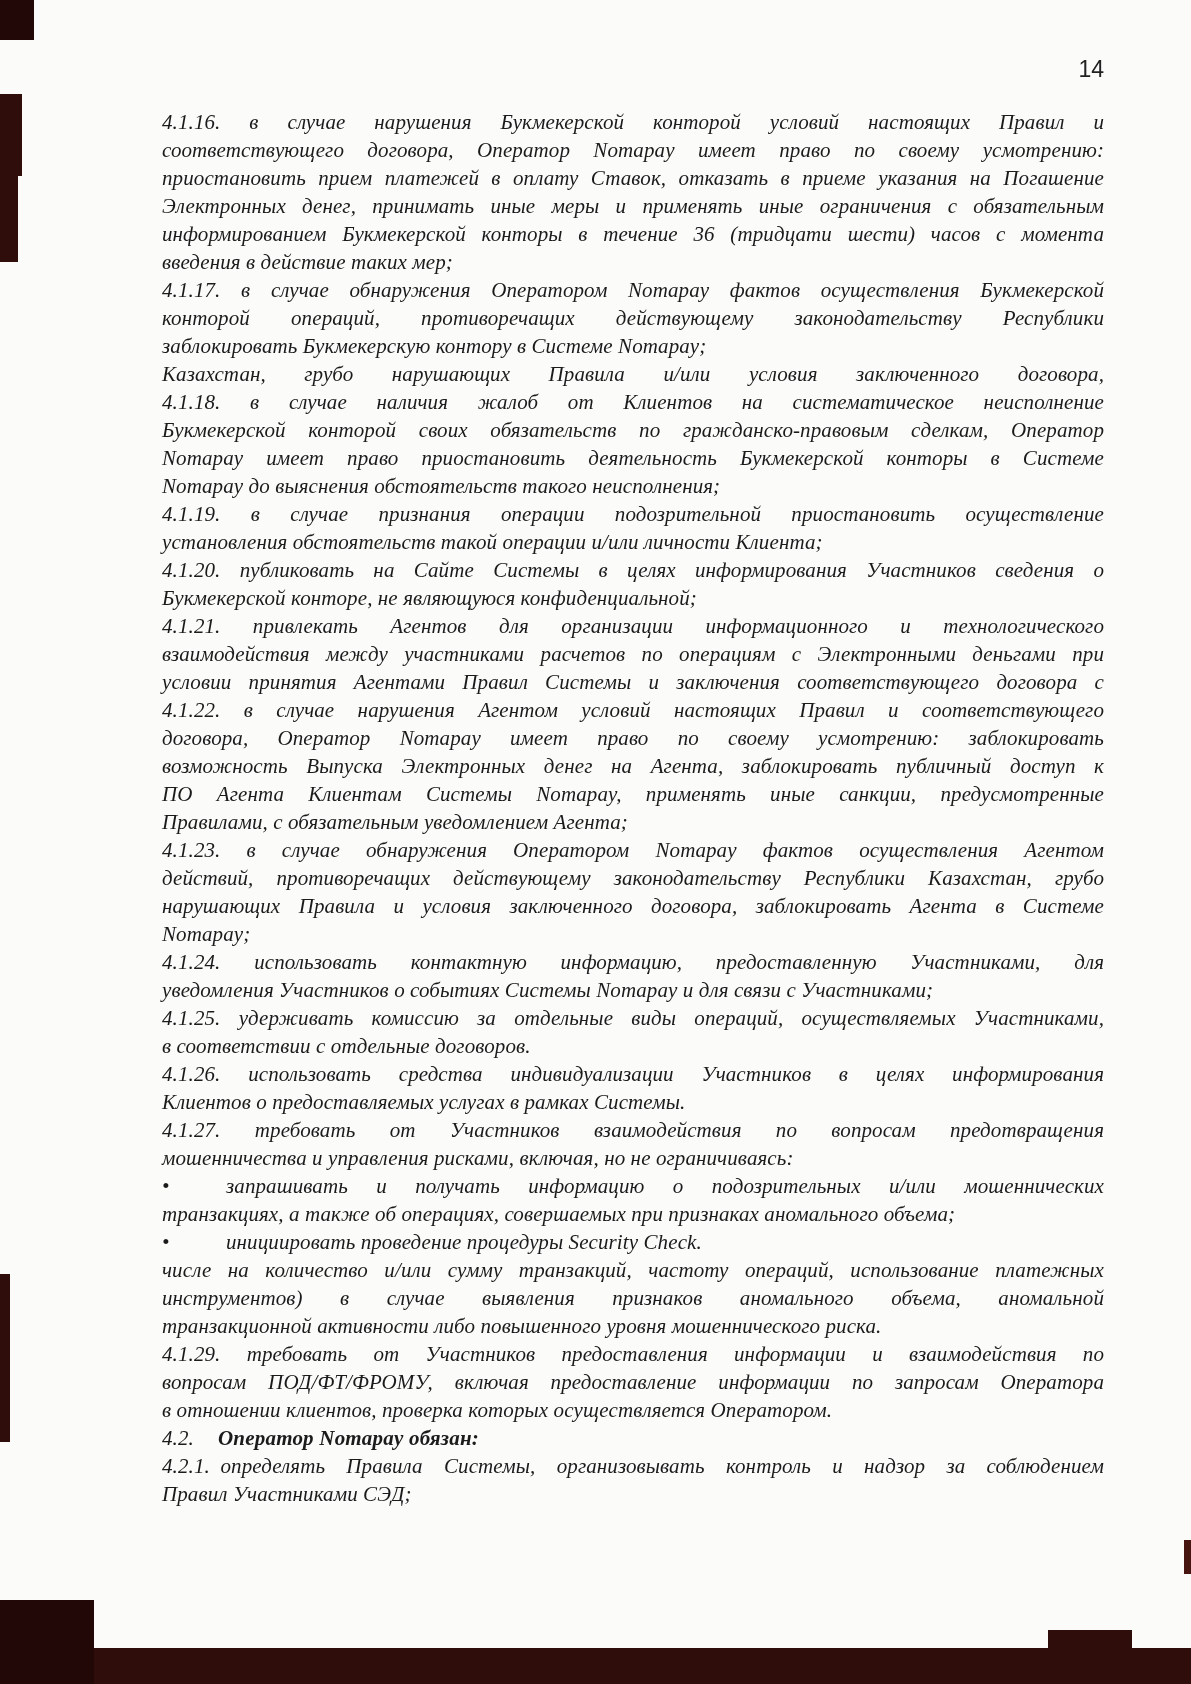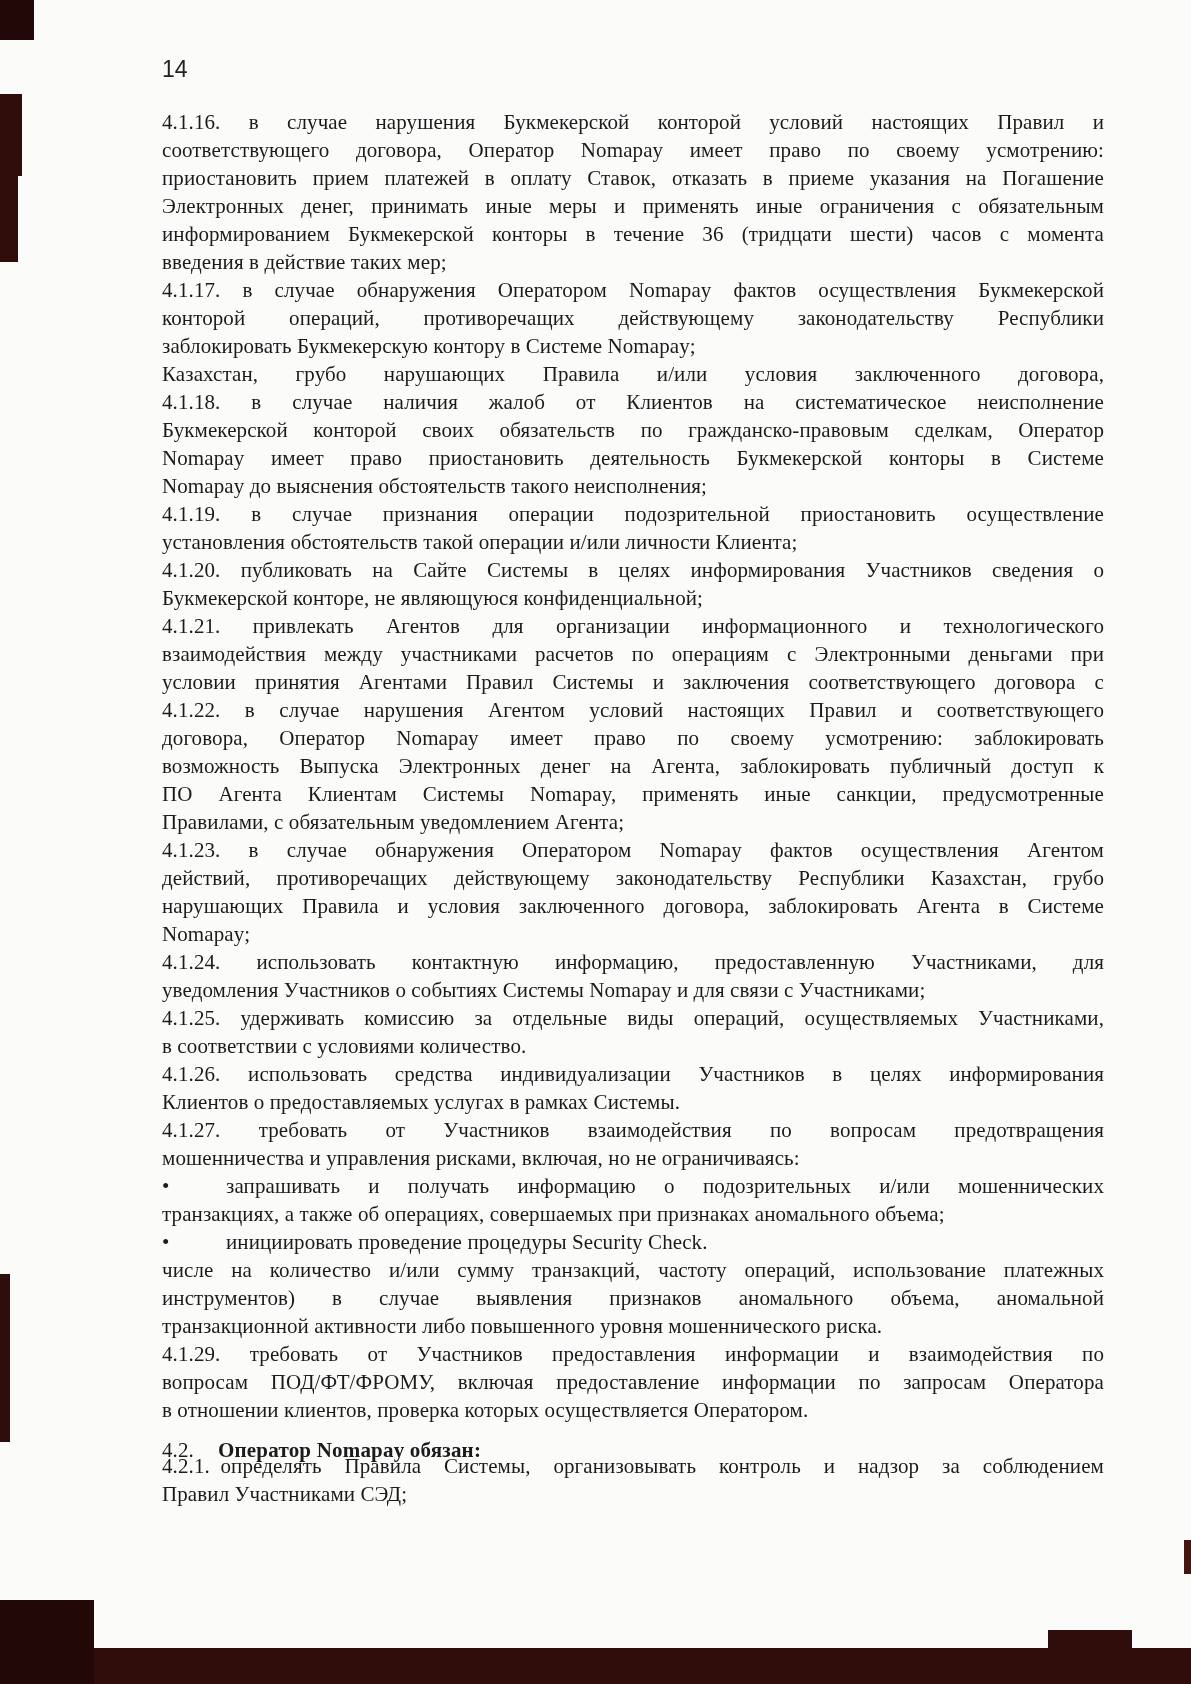--- a/index.html
+++ b/index.html
@@ -8,42 +8,43 @@
     width:1191px; height:1684px;
     margin:0 auto;
     background:#fbfbfa;
     font-family:"Liberation Serif", serif;
     color:#1b1b1b;
     overflow:hidden;
   }
   .pagenum {
     position:absolute;
     top:56px; left:162px; width:942px;
-    text-align:left;
+    text-align:right;
     font-size:23px;
     font-family:"Liberation Sans", sans-serif;
     color:#222;
   }
   .content {
     position:absolute;
     left:162px; top:108px; width:942px;
     font-size:21px;
     line-height:28px;
     letter-spacing:0.1px;
+    font-style:italic;
   }
   .line {
     white-space:nowrap;
     text-align:justify;
     text-align-last:left;
     height:28px;
   }
   .line.jl { text-align-last:justify; }
   .bullet-line { position:relative; padding-left:64px; }
   .bullet-char { position:absolute; left:0; top:0; }
-  .h-num { display:inline-block; min-width:56px;margin-top:12px; }
+  .h-num { display:inline-block; min-width:56px; }
   .h-text { font-weight:bold; letter-spacing:0.2px; }
   
   .art { position:absolute; background:#2e0d0b; }
   .art.darker { background:#220908; }
   .art.faint { background:#47150f; }
 </style>
 </head>
 <body>
 
 <div class="page">
@@ -77,21 +78,21 @@
       <div class="line jl">возможность Выпуска Электронных денег на Агента, заблокировать публичный доступ к</div>
       <div class="line jl">ПО Агента Клиентам Системы Nomapay, применять иные санкции, предусмотренные</div>
       <div class="line">Правилами, с обязательным уведомлением Агента;</div>
       <div class="line jl">4.1.23. в случае обнаружения Оператором Nomapay фактов осуществления Агентом</div>
       <div class="line jl">действий, противоречащих действующему законодательству Республики Казахстан, грубо</div>
       <div class="line jl">нарушающих Правила и условия заключенного договора, заблокировать Агента в Системе</div>
       <div class="line">Nomapay;</div>
       <div class="line jl">4.1.24. использовать контактную информацию, предоставленную Участниками, для</div>
       <div class="line">уведомления Участников о событиях Системы Nomapay и для связи с Участниками;</div>
       <div class="line jl">4.1.25. удерживать комиссию за отдельные виды операций, осуществляемых Участниками,</div>
-      <div class="line">в соответствии с условиями количество.</div>
+      <div class="line">в соответствии с отдельные договоров.</div>
       <div class="line jl">4.1.26. использовать средства индивидуализации Участников в целях информирования</div>
       <div class="line">Клиентов о предоставляемых услугах в рамках Системы.</div>
       <div class="line jl">4.1.27. требовать от Участников взаимодействия по вопросам предотвращения</div>
       <div class="line">мошенничества и управления рисками, включая, но не ограничиваясь:</div>
       <div class="line jl bullet-line"><span class="bullet-char">•</span>запрашивать и получать информацию о подозрительных и/или мошеннических</div>
       <div class="line">транзакциях, а также об операциях, совершаемых при признаках аномального объема;</div>
       <div class="line bullet-line"><span class="bullet-char">•</span>инициировать проведение процедуры Security Check.</div>
       <div class="line jl">числе на количество и/или сумму транзакций, частоту операций, использование платежных</div>
       <div class="line jl">инструментов) в случае выявления признаков аномального объема, аномальной</div>
       <div class="line">транзакционной активности либо повышенного уровня мошеннического риска.</div>

